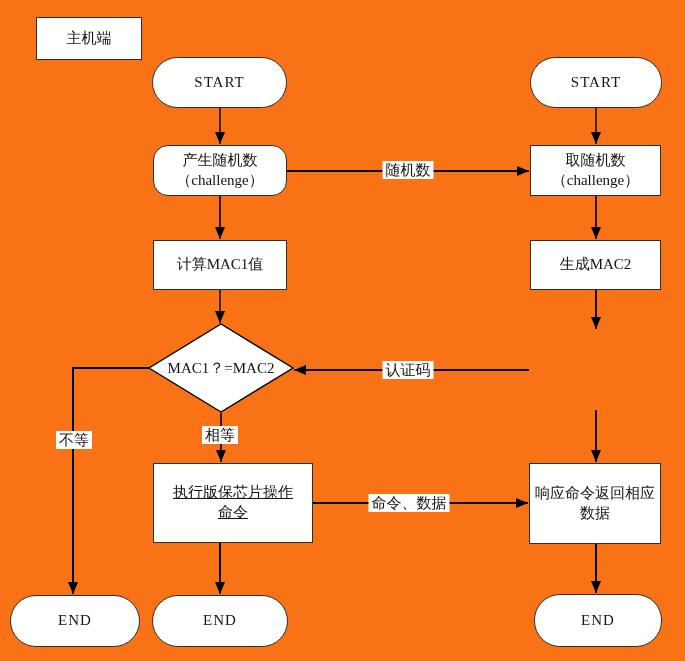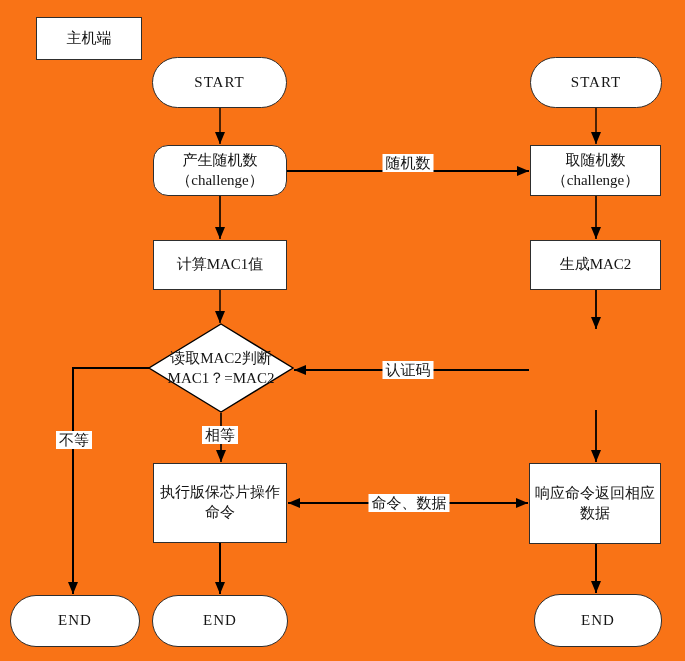--- a/index.html
+++ b/index.html
@@ -24,32 +24,32 @@
   .edge-label{
     position:absolute;background:#ffffff;padding:0 3px;font-size:15px;line-height:18px;
     transform:translateX(-50%);white-space:nowrap;
   }
   
   .n-lane-host   {left:36px;  top:17px;  width:106px; height:43px;}
   .n-lane-device {left:408px; top:17px;  width:98px;  height:45px;}
   .n-host-start  {left:152px; top:57px;  width:135px; height:51px;}
   .n-host-gen    {left:153px; top:145px; width:134px; height:51px;border-radius:15px;}
   .n-host-calc   {left:153px; top:240px; width:134px; height:50px;}
-  .n-host-exec   {left:153px; top:463px; width:134px; height:80px;}
+  .n-host-exec   {left:153px; top:463px; width:160px; height:80px;text-decoration:underline;}
   .n-end-left    {left:10px;  top:595px; width:130px; height:52px;}
   .n-end-mid     {left:152px; top:595px; width:136px; height:52px;}
   .n-dev-start   {left:530px; top:57px;  width:132px; height:51px;}
   .n-dev-get     {left:530px; top:145px; width:131px; height:51px;}
   .n-dev-genmac2 {left:530px; top:240px; width:131px; height:50px;}
   .n-dev-send    {left:529px; top:330px; width:132px; height:80px;}
   .n-dev-respond {left:529px; top:463px; width:132px; height:81px;}
   .n-end-right   {left:534px; top:594px; width:128px; height:53px;}
   .n-diamond-text{left:146px; top:340px; width:150px; height:56px;}
   
-  .l-random   {left:408px; top:154px;text-align:center;}
+  .l-random   {left:408px; top:161px;text-align:center;}
   .l-auth     {left:408px; top:361px;}
   .l-cmd      {left:409px; top:494px;}
   .l-notequal {left:74px;  top:431px;}
   .l-equal    {left:220px; top:426px;}
 </style>
 </head>
 <body>
 
 <div id="canvas">
 
@@ -92,21 +92,20 @@
     <span>START</span>
   </div>
   <div class="node n-host-gen">
     <span>产生随机数</span>
     <span>（challenge）</span>
   </div>
   <div class="node n-host-calc">
     <span>计算MAC1值</span>
   </div>
   <div class="diamond-text n-diamond-text">
-    <span>读取MAC2判断</span>
     <span>MAC1？=MAC2</span>
   </div>
   <div class="node n-host-exec">
     <span>执行版保芯片操作</span>
     <span>命令</span>
   </div>
   <div class="node oval terminator n-end-left">
     <span>END</span>
   </div>
   <div class="node oval terminator n-end-mid">

